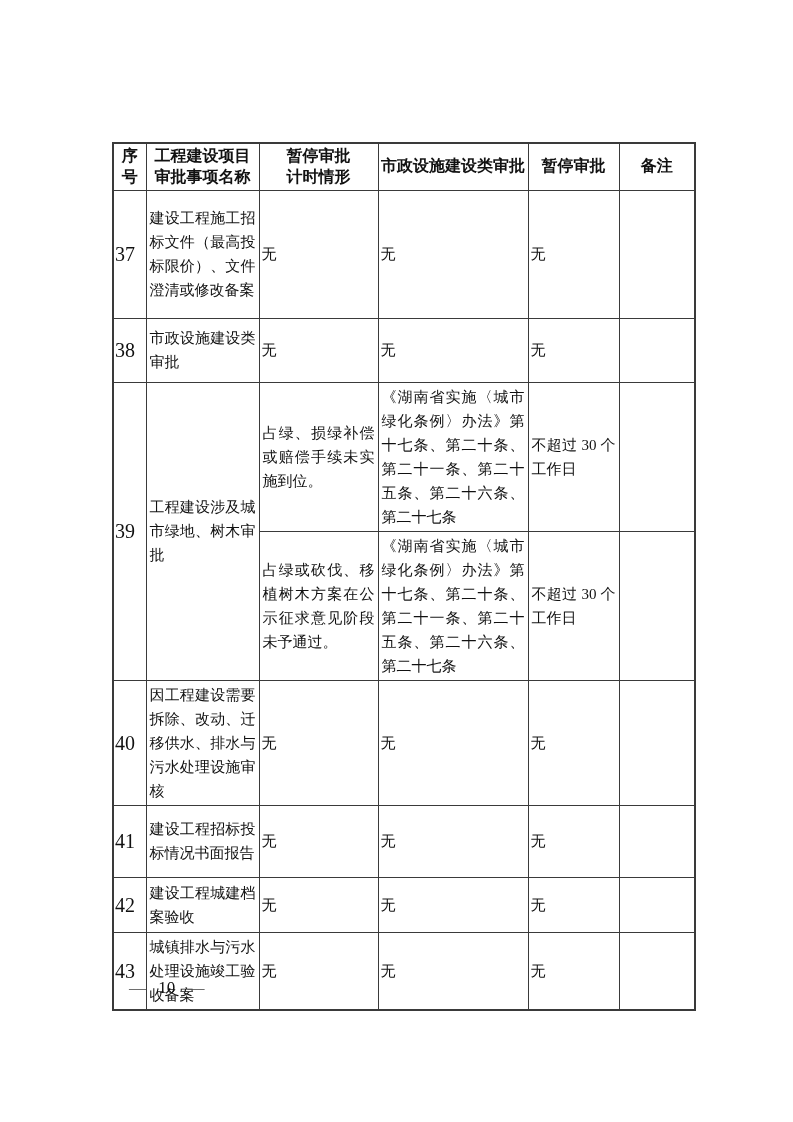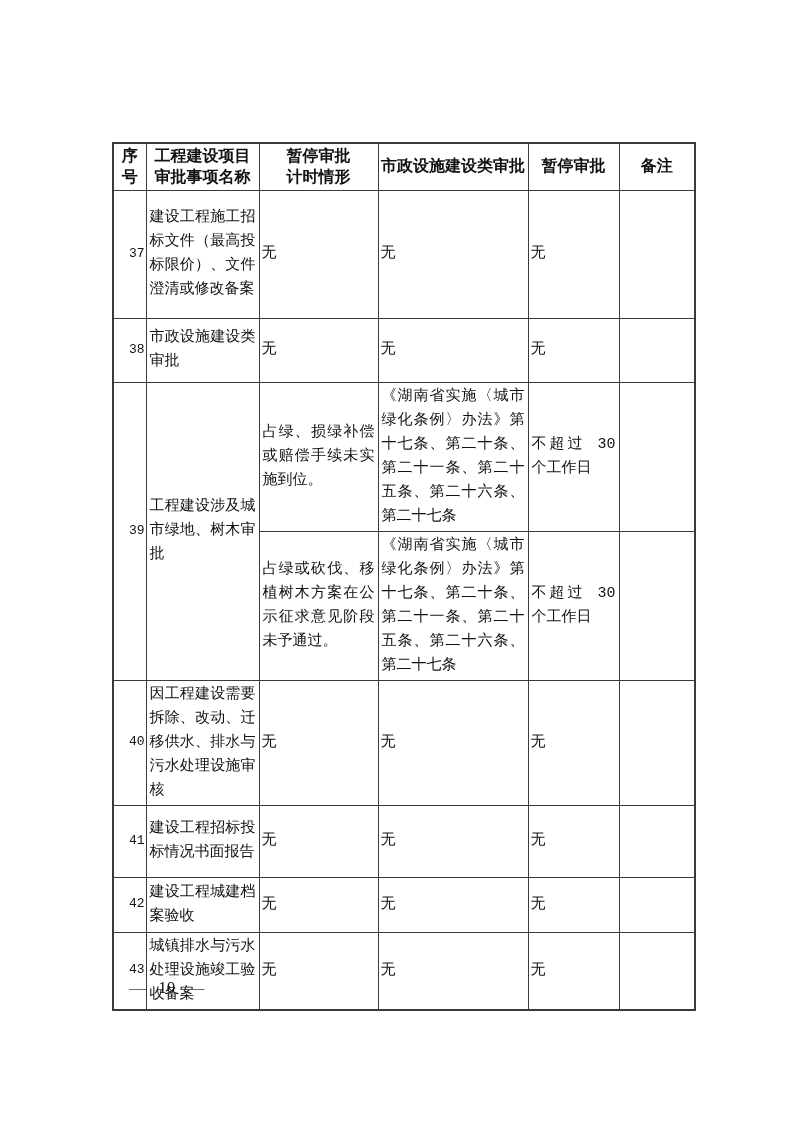--- a/index.html
+++ b/index.html
@@ -28,26 +28,25 @@
     font-weight:bold;
     text-align:center;
     line-height:1.3;
     white-space:pre-line;
     padding:2px 1px;
   }
   .doc-table td {
     font-size:15px;
     line-height:1.6;
     padding:2px 3px;
-    font-family:Liberation Mono, monospace;
   }
   td.seq {
-    text-align:right;
+    text-align:left;
     padding:8px 1px;
-    font-size:13px;
+    font-size:20px;
   }
   td.txt {
     text-align:justify;
     text-justify:inter-character;
   }
   td.plain {
     text-align:left;
     padding-left:2px;
   }
   tr.h-head  { height:44px; }

